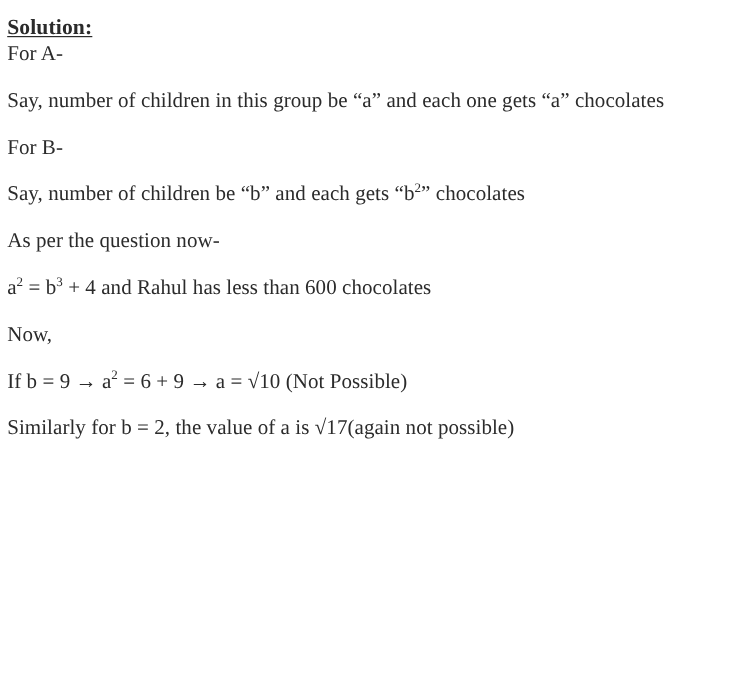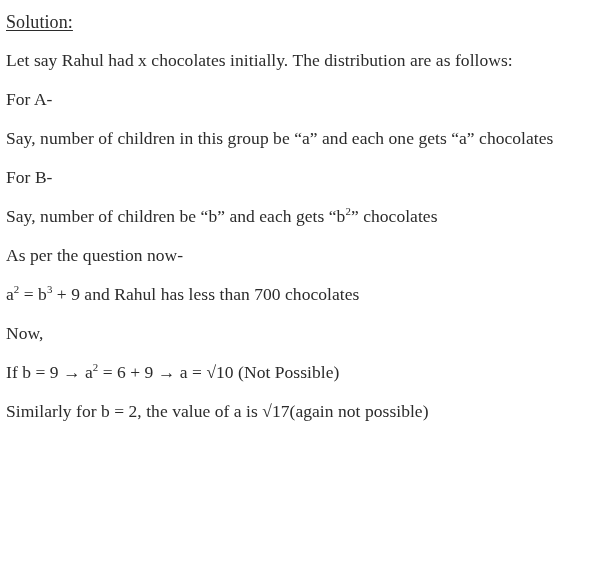--- a/index.html
+++ b/index.html
@@ -13,24 +13,24 @@
     overflow: hidden;
     font-family: "Liberation Serif", "DejaVu Serif", serif;
     color: #2b2b2b;
     -webkit-font-smoothing: antialiased;
   }
   .doc {
     padding: 12px 0 0 6px;
     box-sizing: border-box;
   }
   .heading {
-    font-weight: normal;
+    font-weight: bold;
     font-size: 18px;
     line-height: 20px;
-    margin: 0 0 18px 0;
+    margin: 0 0 2px 0;
     letter-spacing: 0.1px;
   }
   .heading .u {
     text-decoration: underline;
     text-underline-offset: 2px;
   }
   .line {
     font-size: 17.5px;
     line-height: 21px;
     margin: 0 0 18px 0;
@@ -50,24 +50,23 @@
   }
 </style>
 </head>
 <body>
 
 <div class="doc">
   <div class="heading">
     <span class="u">Solution:</span>
   </div>
   <div id="body-lines">
-      <div class="line">Let say Rahul had x chocolates initially. The distribution are as follows:</div>
       <div class="line">For A-</div>
       <div class="line">Say, number of children in this group be “a” and each one gets “a” chocolates</div>
       <div class="line">For B-</div>
       <div class="line"><span>Say, number of children be “b” and each gets “b</span><sup>2</sup><span>” chocolates</span></div>
       <div class="line">As per the question now-</div>
-      <div class="line"><span>a</span><sup>2</sup><span> = b</span><sup>3</sup><span> + 9 and Rahul has less than 700 chocolates</span></div>
+      <div class="line"><span>a</span><sup>2</sup><span> = b</span><sup>3</sup><span> + 4 and Rahul has less than 600 chocolates</span></div>
       <div class="line">Now,</div>
       <div class="line"><span>If b = 9 → a</span><sup>2</sup><span> = 6 + 9 → a = √10 (Not Possible)</span></div>
       <div class="line">Similarly for b = 2, the value of a is √17(again not possible)</div>
     </div>
 </div>
 
 </body></html>

